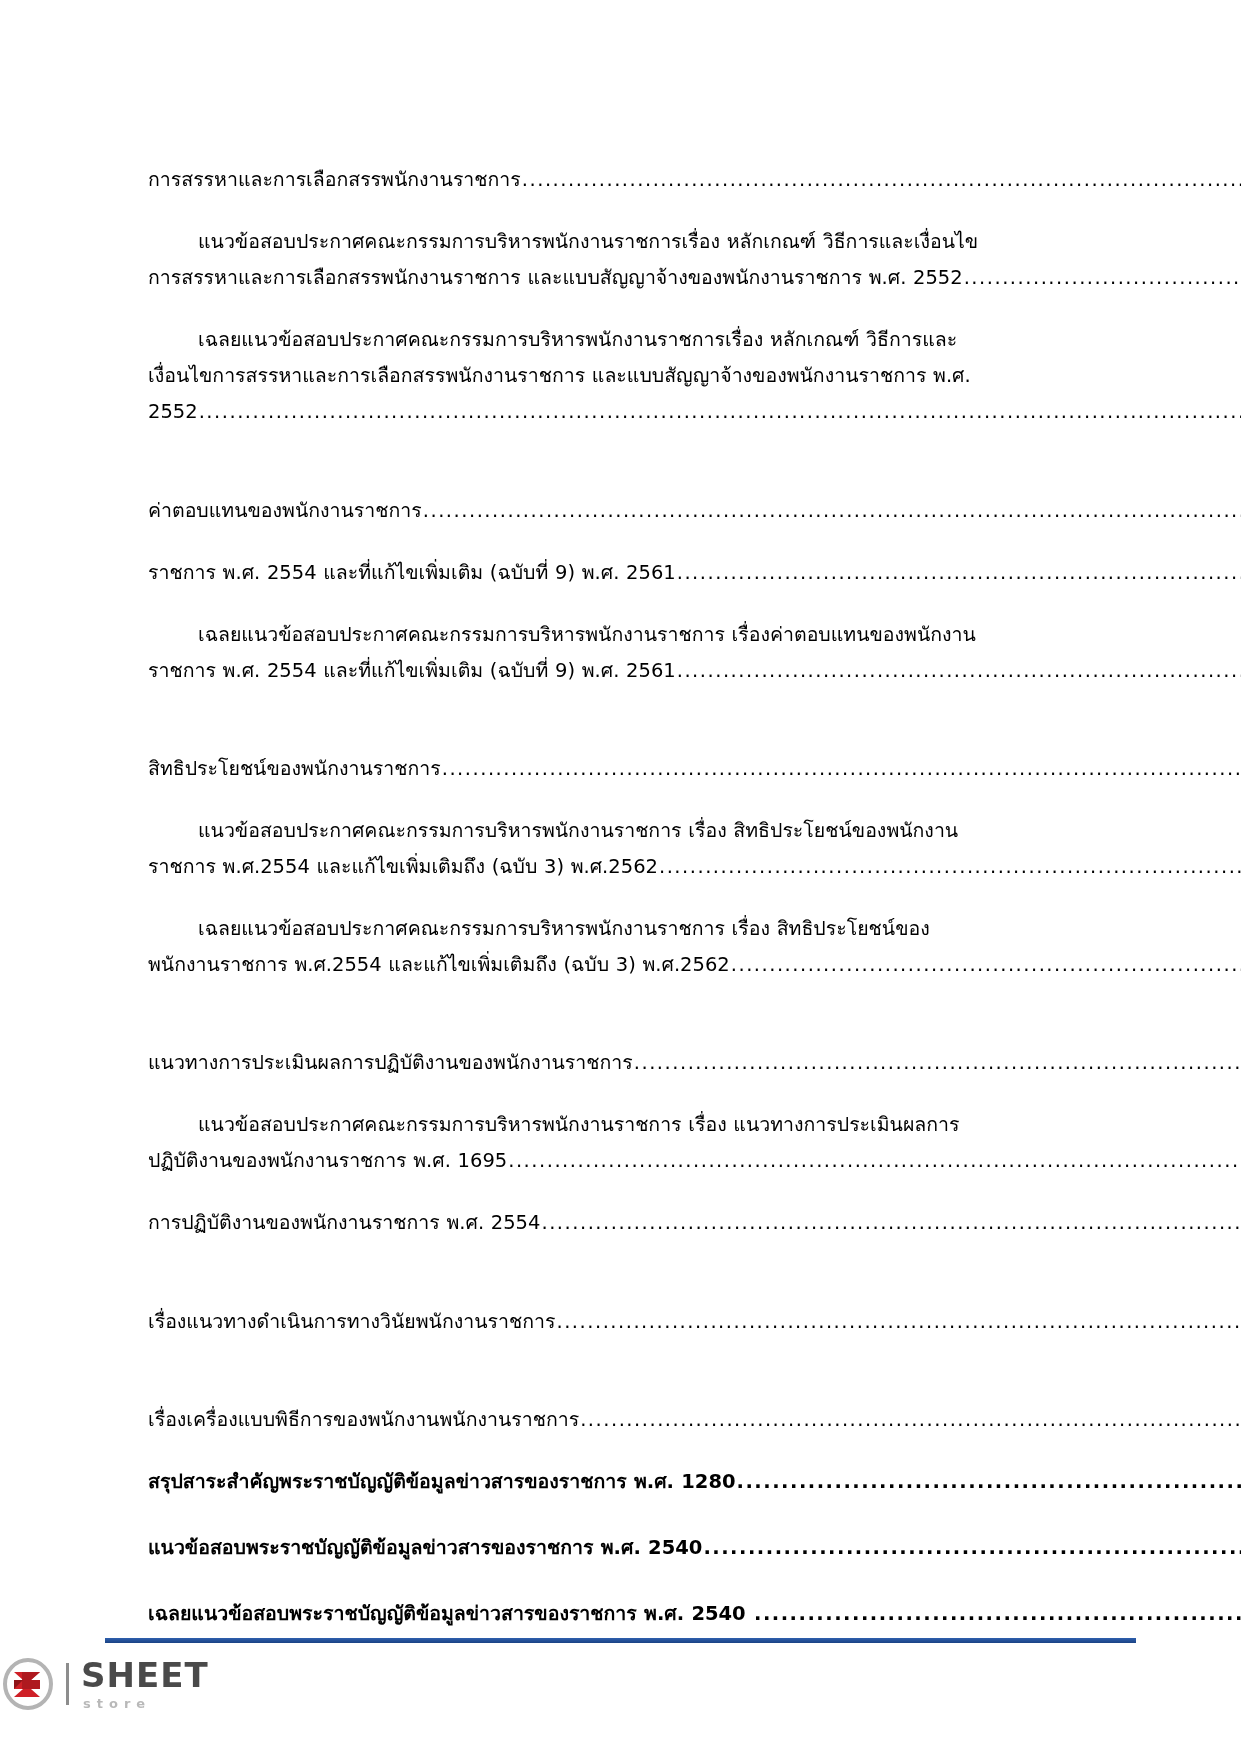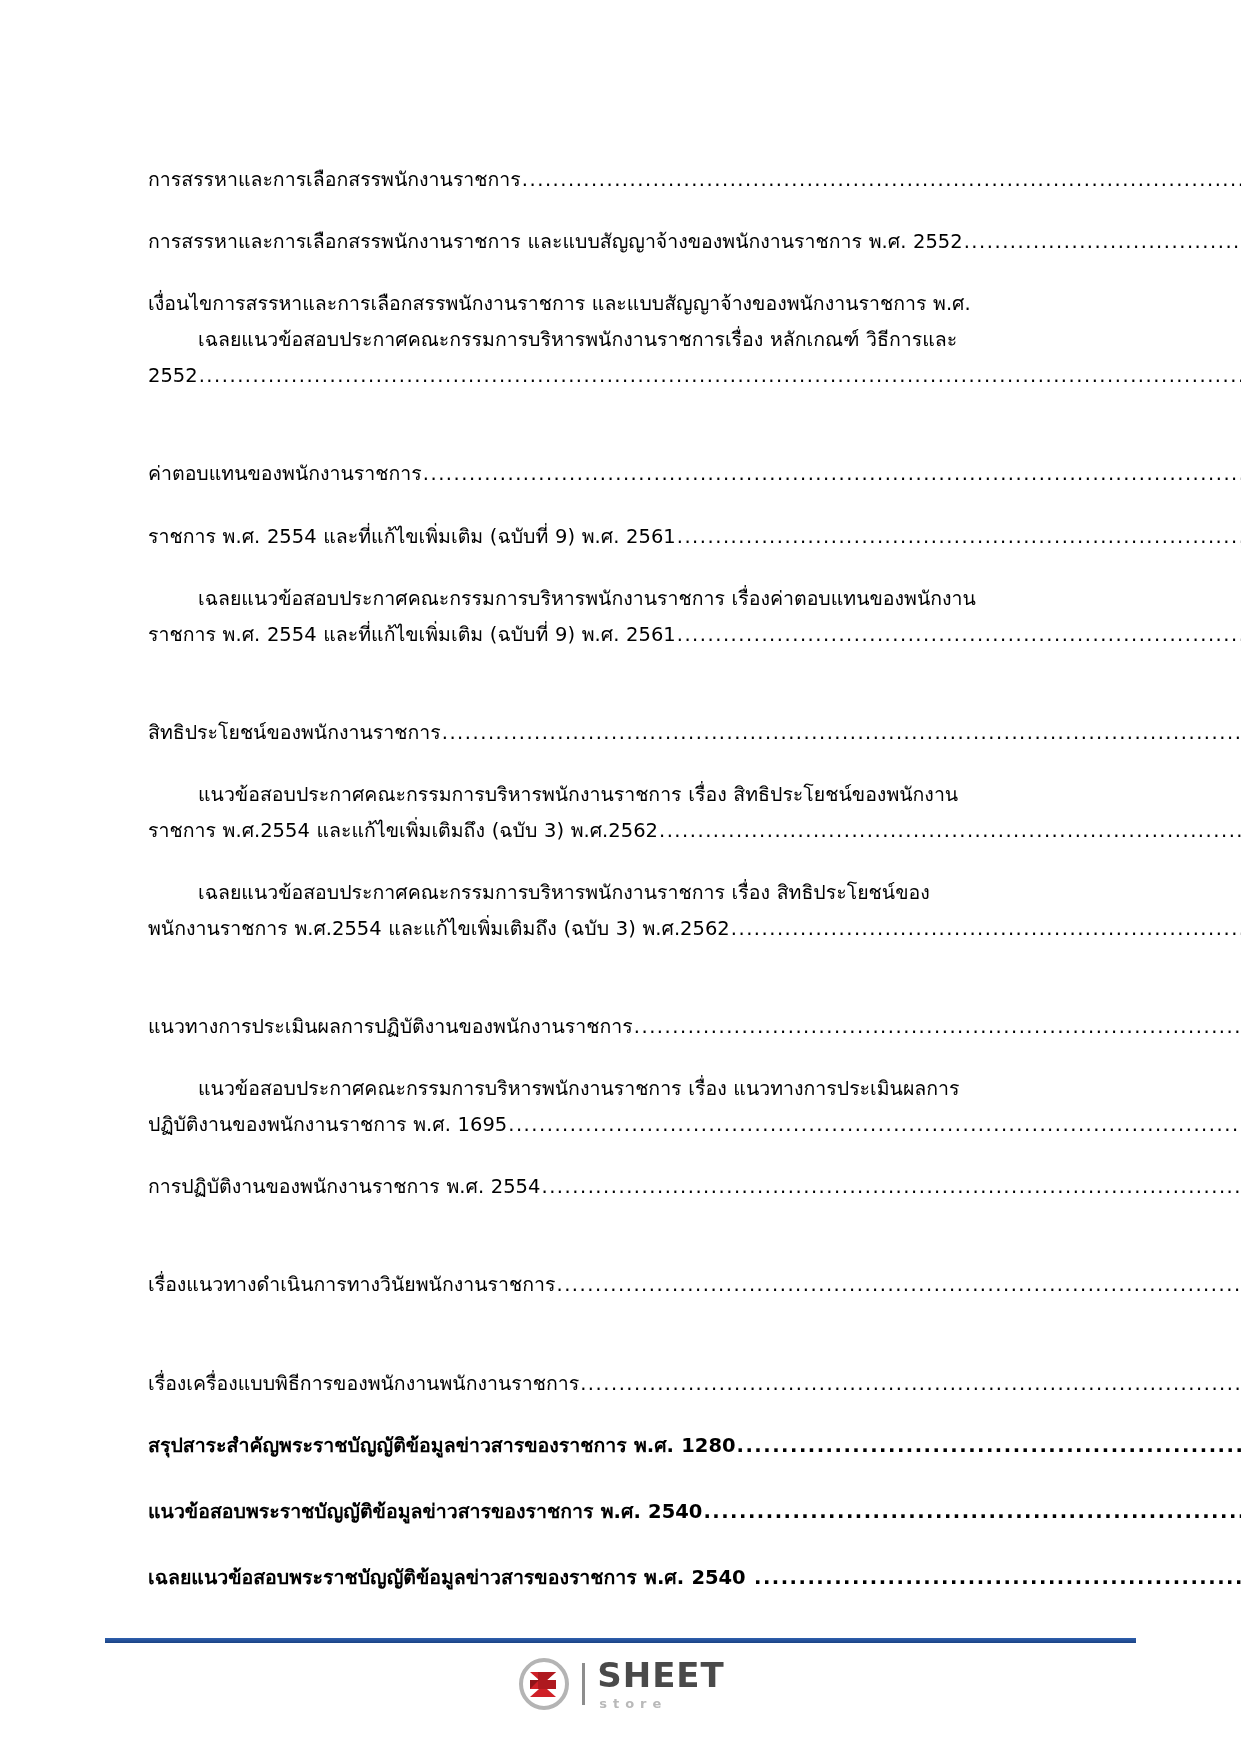--- a/index.html
+++ b/index.html
@@ -92,21 +92,20 @@
     height: 100%;
     background: linear-gradient(to bottom, #2e5fae 0%, #1b4384 100%);
   }
 
   .logo-wrap {
     position: absolute;
     left: 0;
     top: 1656px;
     width: 1241px;
     display: flex;
-    justify-content: center;
     align-items: center;
   }
   .logo {
     display: flex;
     align-items: center;
     gap: 0px;
   }
   .logo-mark {
     width: 56px;
     height: 56px;
@@ -146,25 +145,26 @@
 </head>
 <body>
 
 <div class="page">
 
   <div class="toc" id="toc-root">
       <div class="entry indent">
         <div class="tail wrapline"><span class="first-indent"></span><span class="tail-text">การสรรหาและการเลือกสรรพนักงานราชการ</span><span class="tail-lead">.......................................................................................................................................................................................................</span></div>
       </div>
       <div class="entry indent">
+        <div class="tail wrapline"><span class="first-indent"></span><span class="tail-text">แนวข้อสอบประกาศคณะกรรมการบริหารพนักงานราชการเรื่อง หลักเกณฑ์ วิธีการและเงื่อนไข</span></div>
         <div class="tail wrapline"><span class="tail-text">การสรรหาและการเลือกสรรพนักงานราชการ และแบบสัญญาจ้างของพนักงานราชการ พ.ศ. 2552</span><span class="tail-lead">.......................................................................................................................................................................................................</span></div>
       </div>
       <div class="entry indent">
+        <div class="tail wrapline"><span class="first-indent"></span><span class="tail-text">เฉลยแนวข้อสอบประกาศคณะกรรมการบริหารพนักงานราชการเรื่อง หลักเกณฑ์ วิธีการและ</span></div>
         <div class="tail wrapline"><span class="tail-text">เงื่อนไขการสรรหาและการเลือกสรรพนักงานราชการ และแบบสัญญาจ้างของพนักงานราชการ พ.ศ.</span></div>
-        <div class="tail wrapline"><span class="first-indent"></span><span class="tail-text">เฉลยแนวข้อสอบประกาศคณะกรรมการบริหารพนักงานราชการเรื่อง หลักเกณฑ์ วิธีการและ</span></div>
         <div class="tail wrapline"><span class="tail-text">2552</span><span class="tail-lead">.......................................................................................................................................................................................................</span></div>
       </div>
       <div class="entry indent">
         <div class="tail wrapline"><span class="first-indent"></span><span class="tail-text">ค่าตอบแทนของพนักงานราชการ</span><span class="tail-lead">.......................................................................................................................................................................................................</span></div>
       </div>
       <div class="entry indent">
         <div class="tail wrapline"><span class="tail-text">ราชการ พ.ศ. 2554 และที่แก้ไขเพิ่มเติม (ฉบับที่ 9) พ.ศ. 2561</span><span class="tail-lead">.......................................................................................................................................................................................................</span></div>
       </div>
       <div class="entry indent">
         <div class="tail wrapline"><span class="first-indent"></span><span class="tail-text">เฉลยแนวข้อสอบประกาศคณะกรรมการบริหารพนักงานราชการ เรื่องค่าตอบแทนของพนักงาน</span></div>

